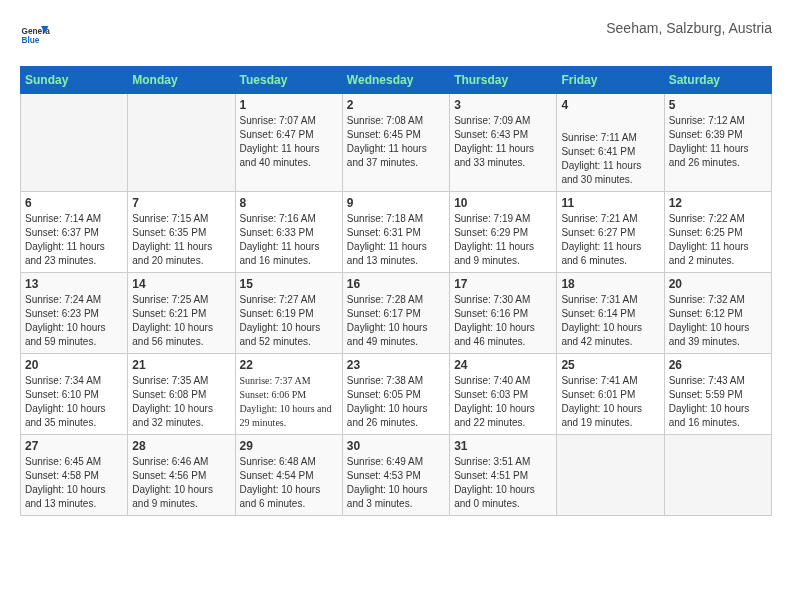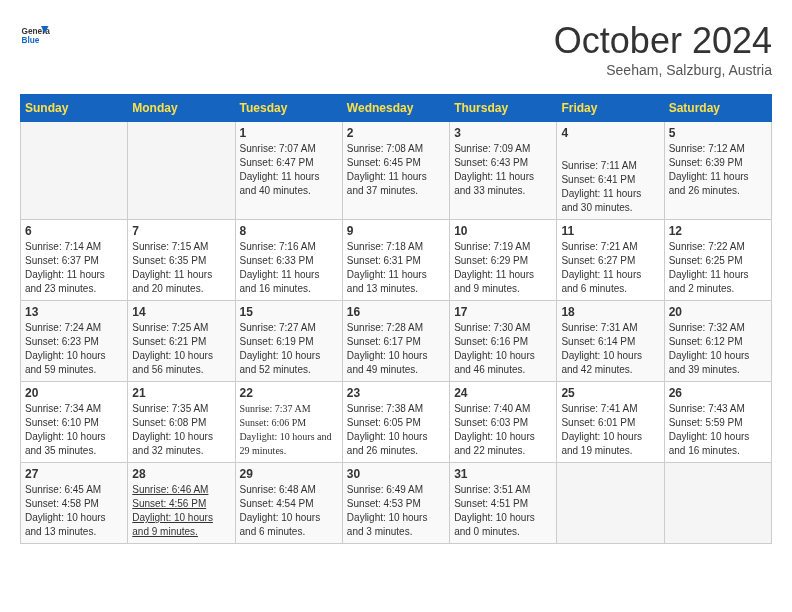--- a/index.html
+++ b/index.html
@@ -37,21 +37,21 @@
       font-size: 14px;
       color: #555;
     }
     .calendar {
       width: 100%;
       border-collapse: collapse;
       font-size: 11px;
     }
     .calendar th {
       background: #1565c0;
-      color: #fde047;
+      color: #86efac;
       padding: 6px 4px;
       text-align: left;
       font-size: 12px;
       font-weight: bold;
       border: 1px solid #1565c0;
     }
     .calendar td {
       border: 1px solid #ccc;
       vertical-align: top;
       padding: 4px;
@@ -86,21 +86,20 @@
 
 <div class="header">
   <div class="logo">
     <svg class="logo-icon" viewBox="0 0 40 40">
       <text x="2" y="18" font-size="11" font-weight="bold" fill="#333" font-family="Arial">General</text>
       <text x="2" y="30" font-size="11" font-weight="bold" fill="#1565c0" font-family="Arial">Blue</text>
       <polygon points="28,8 38,8 33,18" fill="#1565c0"></polygon>
     </svg>
   </div>
   <div class="title-block">
-    <div class="month-title">October 2024</div>
     <div class="subtitle">Seeham, Salzburg, Austria</div>
   </div>
 </div>
 
 <table class="calendar">
   <thead>
     <tr>
     <th>Sunday</th>
         <th>Monday</th>
         <th>Tuesday</th>
@@ -279,21 +278,21 @@
       </tr>
       <tr>
         <td>
           <span class="day-num">27</span>
           <div class="day-info" style="white-space: pre-line;">Sunrise: 6:45 AM
 Sunset: 4:58 PM
 Daylight: 10 hours and 13 minutes.</div>
         </td>
         <td>
           <span class="day-num">28</span>
-          <div class="day-info" style="white-space: pre-line; text-decoration: underline;">Sunrise: 6:46 AM
+          <div class="day-info" style="white-space: pre-line;">Sunrise: 6:46 AM
 Sunset: 4:56 PM
 Daylight: 10 hours and 9 minutes.</div>
         </td>
         <td>
           <span class="day-num">29</span>
           <div class="day-info" style="white-space: pre-line;">Sunrise: 6:48 AM
 Sunset: 4:54 PM
 Daylight: 10 hours and 6 minutes.</div>
         </td>
         <td>

